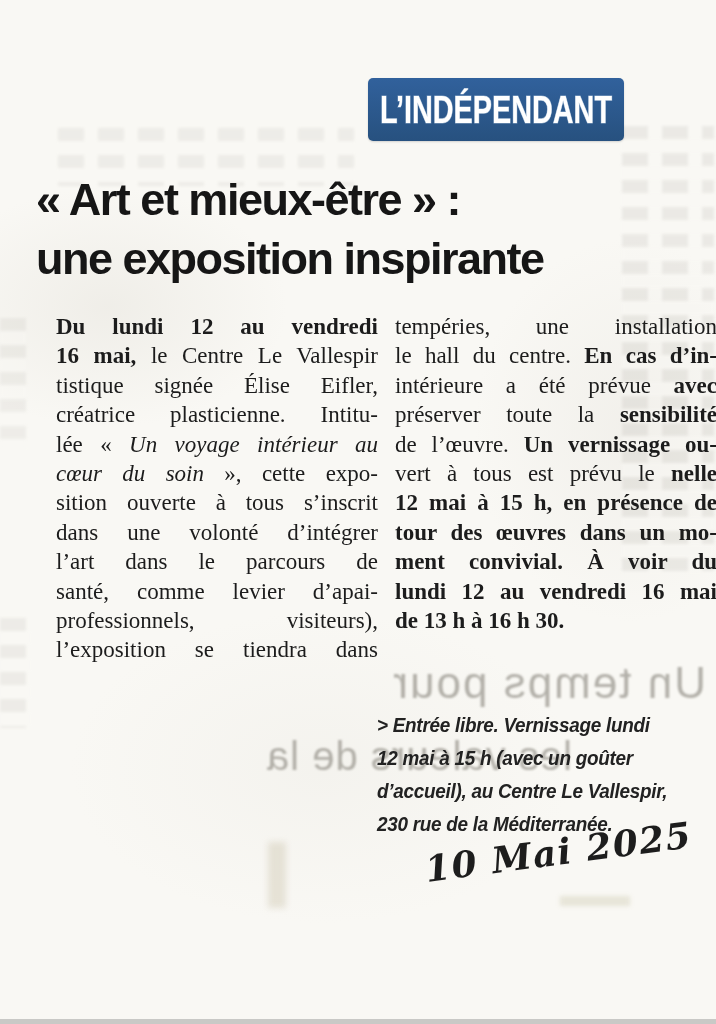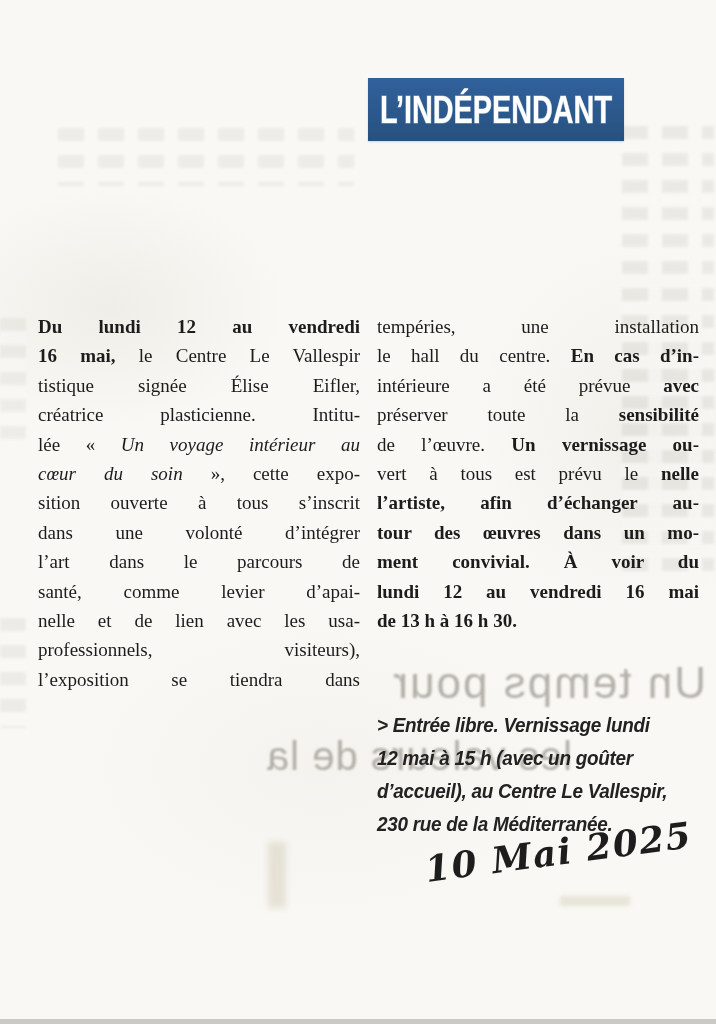--- a/index.html
+++ b/index.html
@@ -38,21 +38,21 @@
   }
   .smudge2 {
     position: absolute; left: 560px; top: 896px; width: 70px; height: 10px;
     background: rgba(170,165,120,.22); filter: blur(2px);
   }
 
   .logo-box {
     position: absolute; left: 368px; top: 78px;
     width: 256px; height: 63px;
     background: linear-gradient(#31619c, #27517f);
-    border-radius: 0;
+    border-radius: 5px;
     box-shadow: 0 1px 2px rgba(0,0,0,.15);
   }
   .logo-box svg { display: block; }
   .logo-box text {
     font-family: "Liberation Sans", sans-serif;
     font-weight: 700;
     fill: #ffffff;
     paint-order: stroke;
     stroke: rgba(210,225,240,.55);
     stroke-width: 1px;
@@ -64,22 +64,23 @@
     font-weight: 700;
     font-size: 45px;
     line-height: 59px;
     letter-spacing: -1.5px;
     color: #161616;
   }
 
   .col {
     position: absolute; top: 312px;
     width: 322px;
-    font-size: 19px;
+    font-size: 23px;
     line-height: 29.4px;
+    margin-left: 18px;
   }
   .col-left  { left: 38px;  }
   .col-right { left: 377px; }
   .col .line { text-align: justify; text-align-last: justify; white-space: normal; }
   .col-right .line:last-child { text-align-last: left; }
   .b { font-weight: 700; }
   .i { font-style: italic; }
 
   .ghost {
     position: absolute;
@@ -138,44 +139,47 @@
   <div class="btexture btx-leftedge2"></div>
   <div class="smudge1"></div>
   <div class="smudge2"></div>
 
   <div class="logo-box">
     <svg width="256" height="63" viewBox="0 0 256 63">
       <text x="128" y="45" text-anchor="middle" textLength="232" lengthAdjust="spacingAndGlyphs" font-size="38">L’INDÉPENDANT</text>
     </svg>
   </div>
 
+  <h1 class="headline">
+    <span>« Art et mieux-être » :</span><br>
+    <span>une exposition inspirante</span>
+  </h1>
 
   <div class="col col-left">
       <div class="line"><span class="b">Du lundi 12 au vendredi</span></div>
       <div class="line"><span class="b">16 mai,</span><span> le Centre Le Vallespir</span></div>
       <div class="line"><span>tistique signée Élise Eifler,</span></div>
       <div class="line"><span>créatrice plasticienne. Intitu-</span></div>
       <div class="line"><span>lée « </span><span class="i">Un voyage intérieur au</span></div>
       <div class="line"><span class="i">cœur du soin</span><span> », cette expo-</span></div>
       <div class="line"><span>sition ouverte à tous s’inscrit</span></div>
       <div class="line"><span>dans une volonté d’intégrer</span></div>
       <div class="line"><span>l’art dans le parcours de</span></div>
       <div class="line"><span>santé, comme levier d’apai-</span></div>
-      <div class="line"><span>nelle et de lien avec les usa-</span></div>
       <div class="line"><span>professionnels, visiteurs),</span></div>
       <div class="line"><span>l’exposition se tiendra dans</span></div>
     </div>
   <div class="col col-right">
       <div class="line"><span>tempéries, une installation</span></div>
       <div class="line"><span>le hall du centre. </span><span class="b">En cas d’in-</span></div>
       <div class="line"><span>intérieure a été prévue </span><span class="b">avec</span></div>
       <div class="line"><span>préserver toute la </span><span class="b">sensibilité</span></div>
       <div class="line"><span>de l’œuvre. </span><span class="b">Un vernissage ou-</span></div>
       <div class="line"><span>vert à tous est prévu le </span><span class="b">nelle</span></div>
-      <div class="line"><span class="b">l’artiste, afin d’échanger au-</span></div>
+      <div class="line"><span class="b">12 mai à 15 h, en présence de</span></div>
       <div class="line"><span class="b">tour des œuvres dans un mo-</span></div>
       <div class="line"><span class="b">ment convivial. À voir du</span></div>
       <div class="line"><span class="b">lundi 12 au vendredi 16 mai</span></div>
       <div class="line"><span class="b">de 13 h à 16 h 30.</span></div>
     </div>
 
   <div class="ghost ghost-line1">Un temps pour</div>
   <div class="ghost ghost-line2">les valeurs de la</div>
 
   <div class="note">

